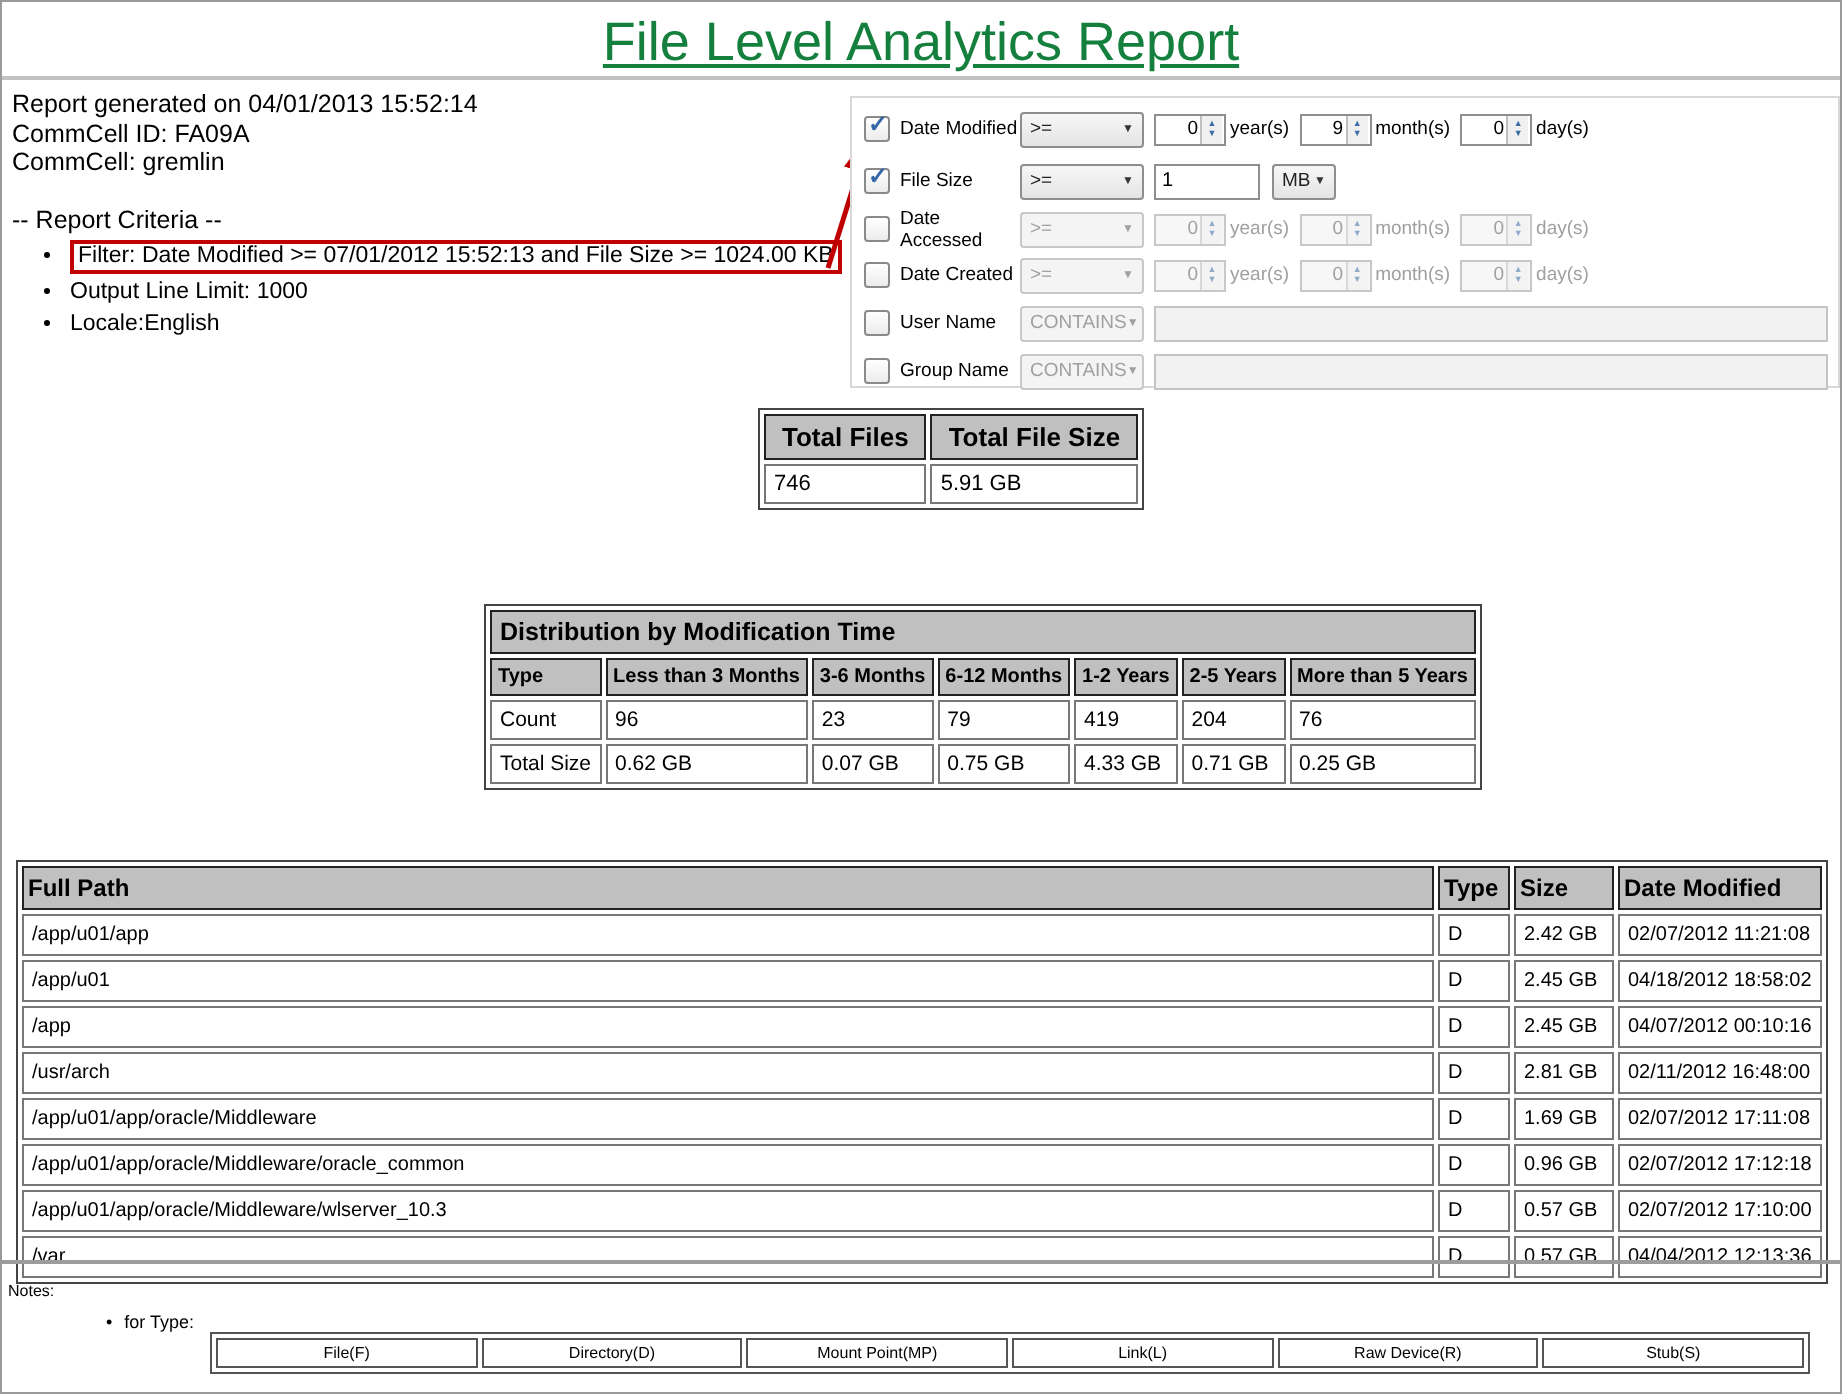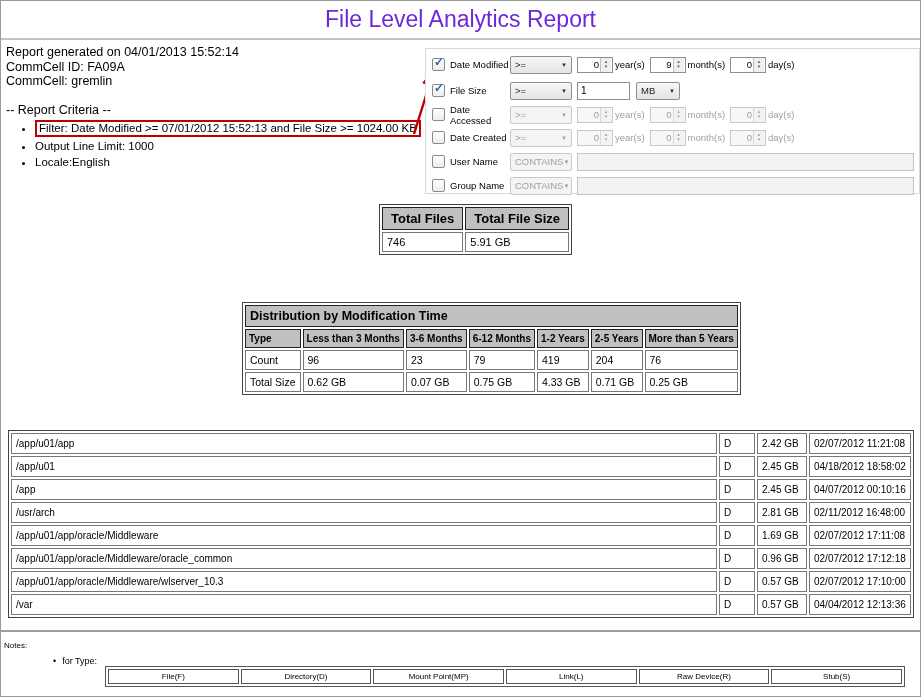--- a/index.html
+++ b/index.html
@@ -3,21 +3,21 @@
 <meta charset="utf-8">
 <style>
   * { box-sizing: border-box; margin: 0; padding: 0; }
   html,body { background:#fff; }
   body { font-family: "Liberation Sans", sans-serif; }
   .page { position:relative; width:921px; height:697px; background:#fff;
           border:1px solid #9a9a9a; overflow:hidden; }
 
   
   .title { position:absolute; top:5px; left:0; width:100%; text-align:center;
-           font-size:23px; color:#6d28d9; }
+           font-size:27px; color:#15803d;text-decoration:underline; }
   .title-rule { position:absolute; top:37px; left:0; right:0; height:0;
                 border-top:2px solid #c2c2c2; }
 
   
   .report-info { position:absolute; top:44px; left:5px; font-size:12.5px;
                  line-height:14.5px; color:#000; }
   .criteria-heading { position:absolute; top:102px; left:5px; font-size:12.5px; }
   ul.criteria { position:absolute; top:119px; left:8px; padding-left:26px;
                 font-size:11.5px; line-height:14px; list-style:disc; }
   ul.criteria li { margin-bottom:2px; }
@@ -35,21 +35,21 @@
   .cb { width:13px; height:13px; margin-left:6px; border:1px solid #8a8a8a;
         border-radius:2px; background:linear-gradient(#fff,#ececec); position:relative;
         flex:0 0 auto; }
   .check { position:absolute; top:-4px; left:1px; font-size:12px; font-weight:bold;
            color:#3566a5; }
   .flabel { width:60px; margin-left:5px; font-size:9.5px; color:#000; flex:0 0 auto; }
   .dd { height:18px; border:1px solid #8e8e8e; border-radius:2px;
         background:linear-gradient(#f7f7f7,#e4e4e4); display:flex; align-items:center;
         padding:0 4px; flex:0 0 auto; }
   .dd.op { width:62px; }
-  .dd.unit { width:44px; margin-left:6px; }
+  .dd.unit { width:32px; margin-left:6px; }
   .dd-text { font-size:9.5px; color:#222; }
   .dd-arrow { margin-left:auto; font-size:6px; color:#333; line-height:6px; }
   .spinbox { display:flex; align-items:stretch; height:16px; width:36px;
              border:1px solid #8e8e8e; background:#fff; margin-left:5px; flex:0 0 auto; }
   .spin-val { width:22px; border:none; background:transparent; text-align:right;
               font-size:9.5px; padding:0 1px; font-family:inherit; }
   .spin-btns { width:11px; border-left:1px solid #c0c0c0; background:#f0f0f0;
                display:flex; flex-direction:column; align-items:center;
                justify-content:center; cursor:pointer; }
   .su,.sd { font-size:4.5px; line-height:4.5px; color:#3a6ea5; }
@@ -326,20 +326,26 @@
     </table>
 
   <table class="rpt file-table">
     <colgroup>
         <col>
         <col style="width:36px">
         <col style="width:50px">
         <col style="width:102px">
       </colgroup>
     <tbody>
+        <tr>
+      <th>Full Path</th>
+      <th>Type</th>
+      <th>Size</th>
+      <th>Date Modified</th>
+    </tr>
     <tr>
       <td>/app/u01/app</td>
       <td>D</td>
       <td>2.42 GB</td>
       <td>02/07/2012 11:21:08</td>
     </tr>
     <tr>
       <td>/app/u01</td>
       <td>D</td>
       <td>2.45 GB</td>

